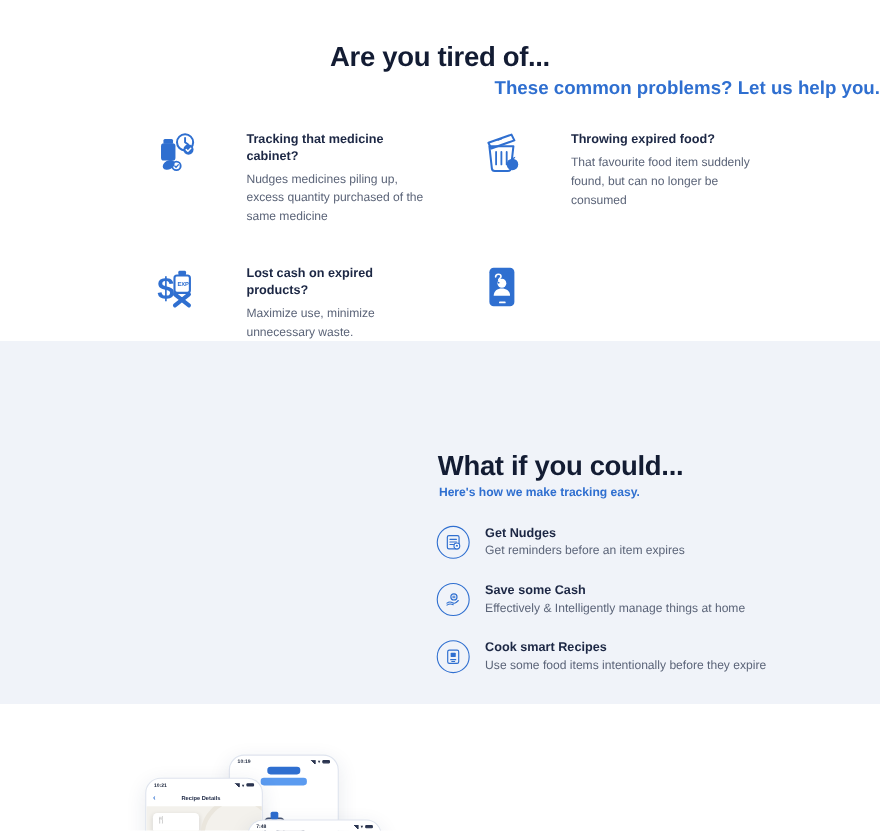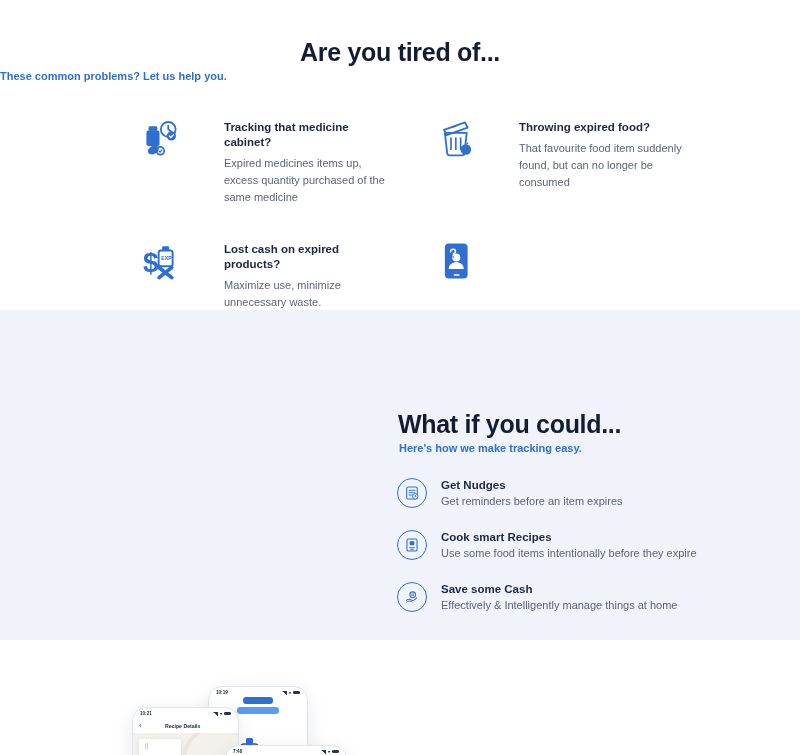--- a/index.html
+++ b/index.html
@@ -17,22 +17,22 @@
     background: #ffffff;
   }
   .heading-1 {
     position: absolute; left: 0; top: 38px; width: 800px;
     text-align: center;
     font-size: 25px; font-weight: bold; color: #131c33;
     letter-spacing: -0.3px;
   }
   .subheading-1 {
     position: absolute; left: 0; top: 70px; width: 800px;
-    text-align: left;
-    font-size: 11px; font-weight: bold; color: #2f6fd0;
+    text-align: right;
+    font-size: 17px; font-weight: bold; color: #2f6fd0;
   }
   .problem-grid {
     position: absolute; left: 140px; top: 116px;
     width: 545px;
     display: grid;
     grid-template-columns: 250px 250px;
     column-gap: 45px;
     row-gap: 32px;
   }
   .problem {
@@ -161,21 +161,21 @@
             <path d="M30 8.6V13l3.2 2.2" stroke="#2f6fd0" stroke-width="2" stroke-linecap="round"></path>
             <circle cx="33.5" cy="20.5" r="5.3" fill="#2f6fd0"></circle>
             <path d="M31.2 20.6l1.7 1.7 3-3.2" stroke="#fff" stroke-width="1.5" stroke-linecap="round" stroke-linejoin="round"></path>
             <ellipse cx="13" cy="36.5" rx="6.6" ry="4.6" transform="rotate(-28 13 36.5)" fill="#2f6fd0"></ellipse>
             <circle cx="21" cy="37.5" r="4.4" fill="none" stroke="#2f6fd0" stroke-width="2"></circle>
             <path d="M19.3 37.6l1.3 1.3 2.3-2.5" stroke="#2f6fd0" stroke-width="1.4" stroke-linecap="round"></path>
           </svg>
         </div>
         <div class="ptext">
           <h3>Tracking that medicine cabinet?</h3>
-          <p>Expired medicines items up, excess quantity purchased of the same medicine</p>
+          <p>Nudges medicines piling up, excess quantity purchased of the same medicine</p>
         </div>
       </div>
 
       <div class="problem">
         <div class="picon">
           <svg width="42" height="42" viewBox="0 0 48 48" fill="none">
             <path d="M9 17h25l-2.6 23a3 3 0 0 1-3 2.7H14.6a3 3 0 0 1-3-2.7L9 17z" fill="none" stroke="#2f6fd0" stroke-width="2.1" stroke-linejoin="round"></path>
             <path d="M16 23v13M21.5 23v13M27 23v13" stroke="#2f6fd0" stroke-width="1.9" stroke-linecap="round"></path>
             <path d="M8 13.5l24-8.5 3 6-24 8.5z" fill="none" stroke="#2f6fd0" stroke-width="2.1" stroke-linejoin="round"></path>
             <path d="M18 10.5l3.5-1.2" stroke="#2f6fd0" stroke-width="1.6" stroke-linecap="round"></path>
@@ -241,43 +241,43 @@
         </div>
         <div class="btext">
           <h3>Get Nudges</h3>
           <p>Get reminders before an item expires</p>
         </div>
       </div>
 
       <div class="benefit">
         <div class="bcirc">
           <svg width="16" height="16" viewBox="0 0 24 24" fill="none">
-            <rect x="4.5" y="3" width="15" height="18" rx="2.2" stroke="#2f6fd0" stroke-width="1.6"></rect>
-            <rect x="8.5" y="6.5" width="7" height="6" rx="1.2" fill="#2f6fd0"></rect>
-            <path d="M8.5 16h7M10 18.5h4" stroke="#2f6fd0" stroke-width="1.4" stroke-linecap="round"></path>
-          </svg>
-        </div>
-        <div class="btext">
-          <h3>Cook smart Recipes</h3>
-          <p>Use some food items intentionally before they expire</p>
-        </div>
-      </div>
-
-      <div class="benefit">
-        <div class="bcirc">
-          <svg width="16" height="16" viewBox="0 0 24 24" fill="none">
             <circle cx="13" cy="8.5" r="4.2" stroke="#2f6fd0" stroke-width="1.6"></circle>
             <path d="M11.4 7.6h3M11.4 9.5h3" stroke="#2f6fd0" stroke-width="1.2" stroke-linecap="round"></path>
             <path d="M3.5 17c2.5-2 5-2 7.5-.6 1.5.9 3.5 1 5-.4l3-2.6" stroke="#2f6fd0" stroke-width="1.6" stroke-linecap="round" fill="none"></path>
             <path d="M3.5 19.8c2.8-2.2 5.8-2.2 8.6-.6" stroke="#2f6fd0" stroke-width="1.4" stroke-linecap="round" fill="none"></path>
           </svg>
         </div>
         <div class="btext">
           <h3>Save some Cash</h3>
           <p>Effectively &amp; Intelligently manage things at home</p>
+        </div>
+      </div>
+
+      <div class="benefit">
+        <div class="bcirc">
+          <svg width="16" height="16" viewBox="0 0 24 24" fill="none">
+            <rect x="4.5" y="3" width="15" height="18" rx="2.2" stroke="#2f6fd0" stroke-width="1.6"></rect>
+            <rect x="8.5" y="6.5" width="7" height="6" rx="1.2" fill="#2f6fd0"></rect>
+            <path d="M8.5 16h7M10 18.5h4" stroke="#2f6fd0" stroke-width="1.4" stroke-linecap="round"></path>
+          </svg>
+        </div>
+        <div class="btext">
+          <h3>Cook smart Recipes</h3>
+          <p>Use some food items intentionally before they expire</p>
         </div>
       </div>
 
     </div>
 
     <div class="phones">
 
       <div class="phone phone-back">
         <div class="status-bar">
           <span>10:19</span>

